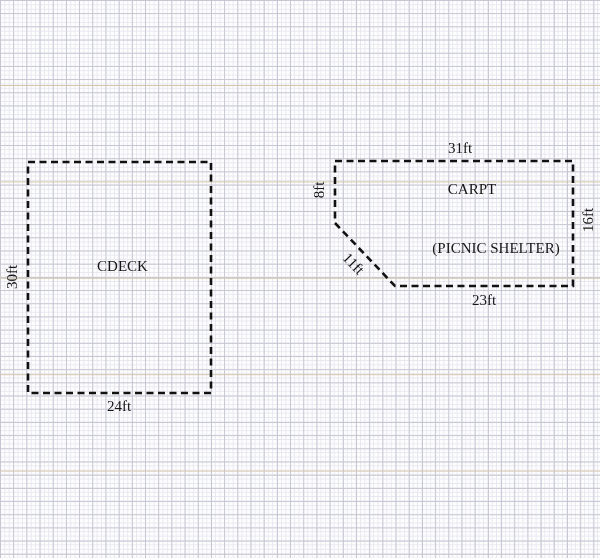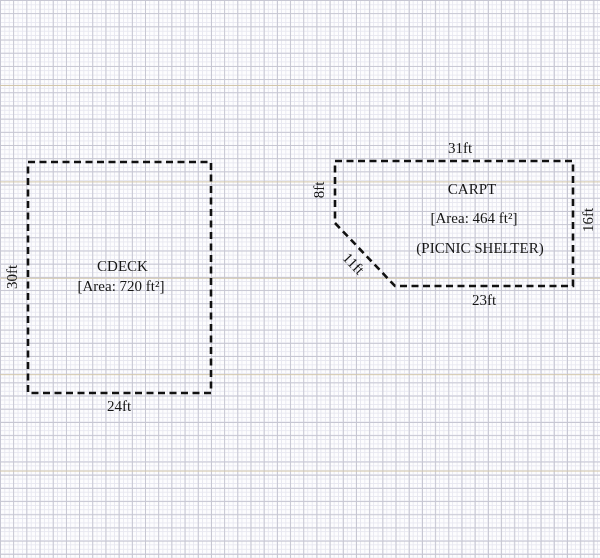--- a/index.html
+++ b/index.html
@@ -40,26 +40,24 @@
 <body>
 
 <div class="canvas">
 
   <svg class="shape-layer" width="600" height="558" viewBox="0 0 600 558">
     <path d="M28 162 H211 V393 H28 Z" fill="none" stroke="#111111" stroke-width="2.6" stroke-dasharray="7 4.5"></path>
     <path d="M335 161 H573 V286 H395 L335 223 Z" fill="none" stroke="#111111" stroke-width="2.6" stroke-dasharray="7 4.5"></path>
   </svg>
 
   <div class="lbl" style="left:119px;top:267px;padding-left:7px;">CDECK</div>
-  <div class="lbl" style="left:121px;top:287px;">[Area: 720 ft²]</div>
   <div class="lbl rot-ccw" style="left:13px;top:277px;">30ft</div>
   <div class="lbl" style="left:119px;top:407px;">24ft</div>
 
   <div class="lbl" style="left:472px;top:190px;">CARPT</div>
-  <div class="lbl" style="left:474px;top:219px;">[Area: 464 ft²]</div>
-  <div class="lbl" style="left:480px;top:249px;">(PICNIC SHELTER)</div>
+  <div class="lbl" style="left:496px;top:249px;">(PICNIC SHELTER)</div>
   <div class="lbl" style="left:460px;top:143px;margin-top:6px;">31ft</div>
   <div class="lbl rot-ccw" style="left:320px;top:190px;">8ft</div>
   <div class="lbl rot-diag" style="left:353px;top:264px;">11ft</div>
   <div class="lbl" style="left:484px;top:301px;">23ft</div>
   <div class="lbl rot-ccw" style="left:589px;top:220px;">16ft</div>
 
 </div>
 
 </body></html>

